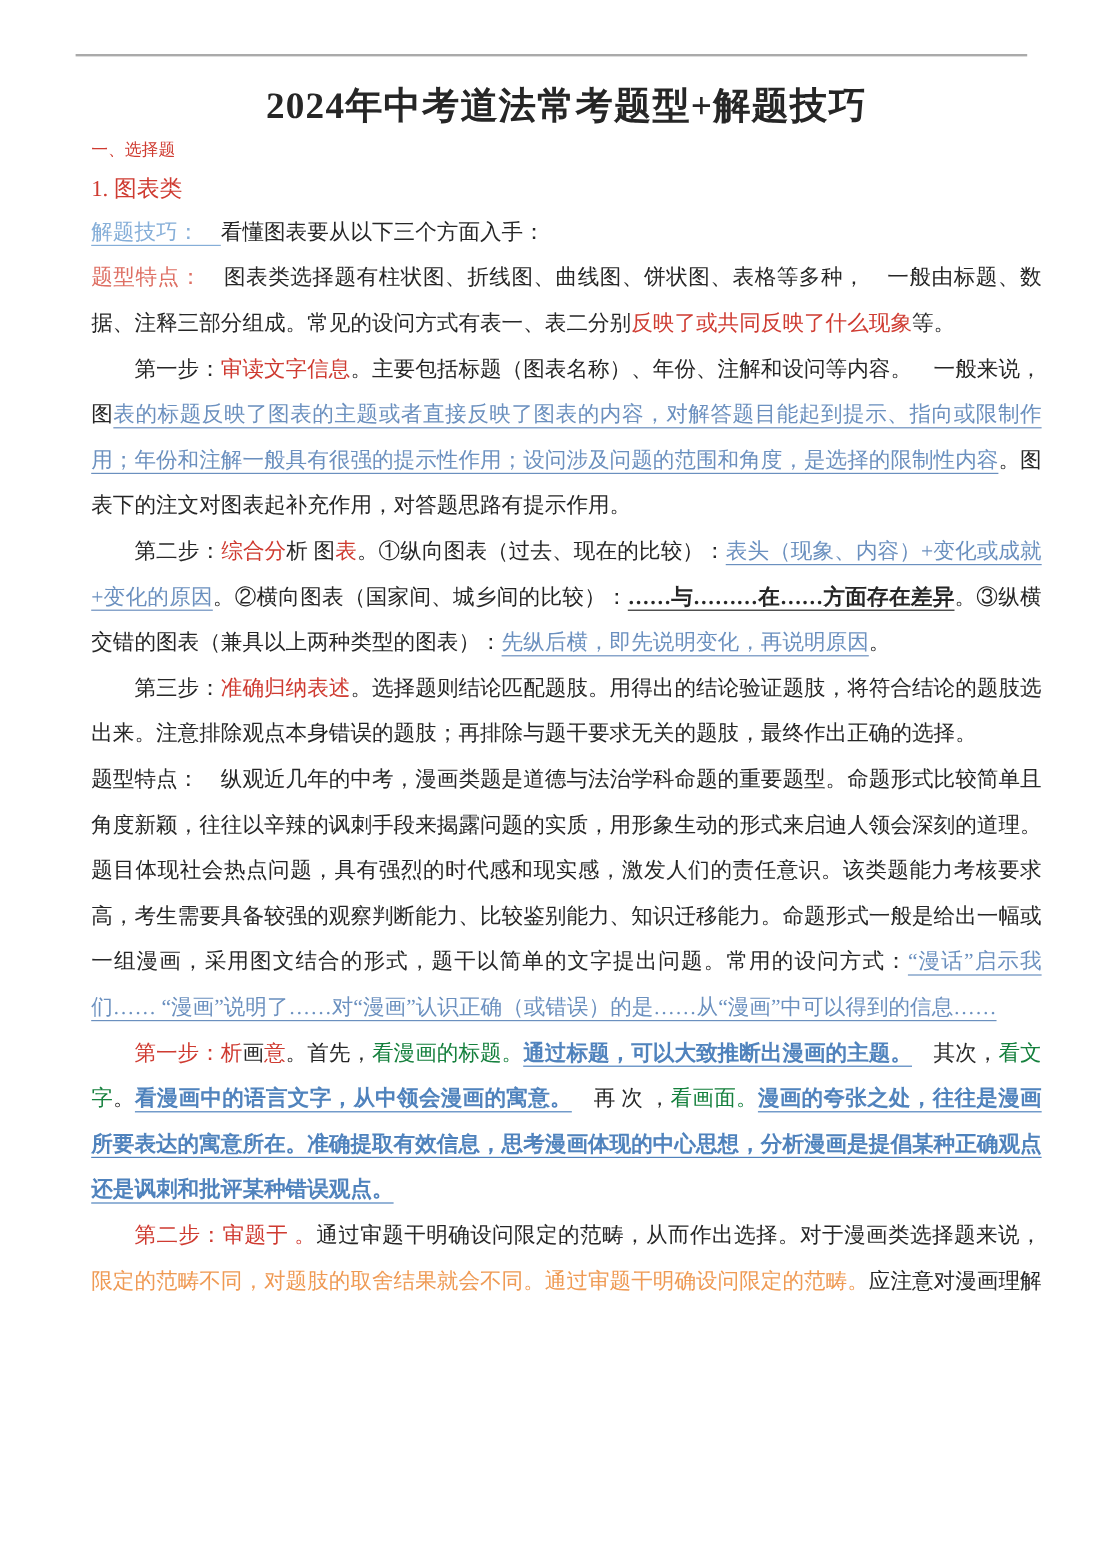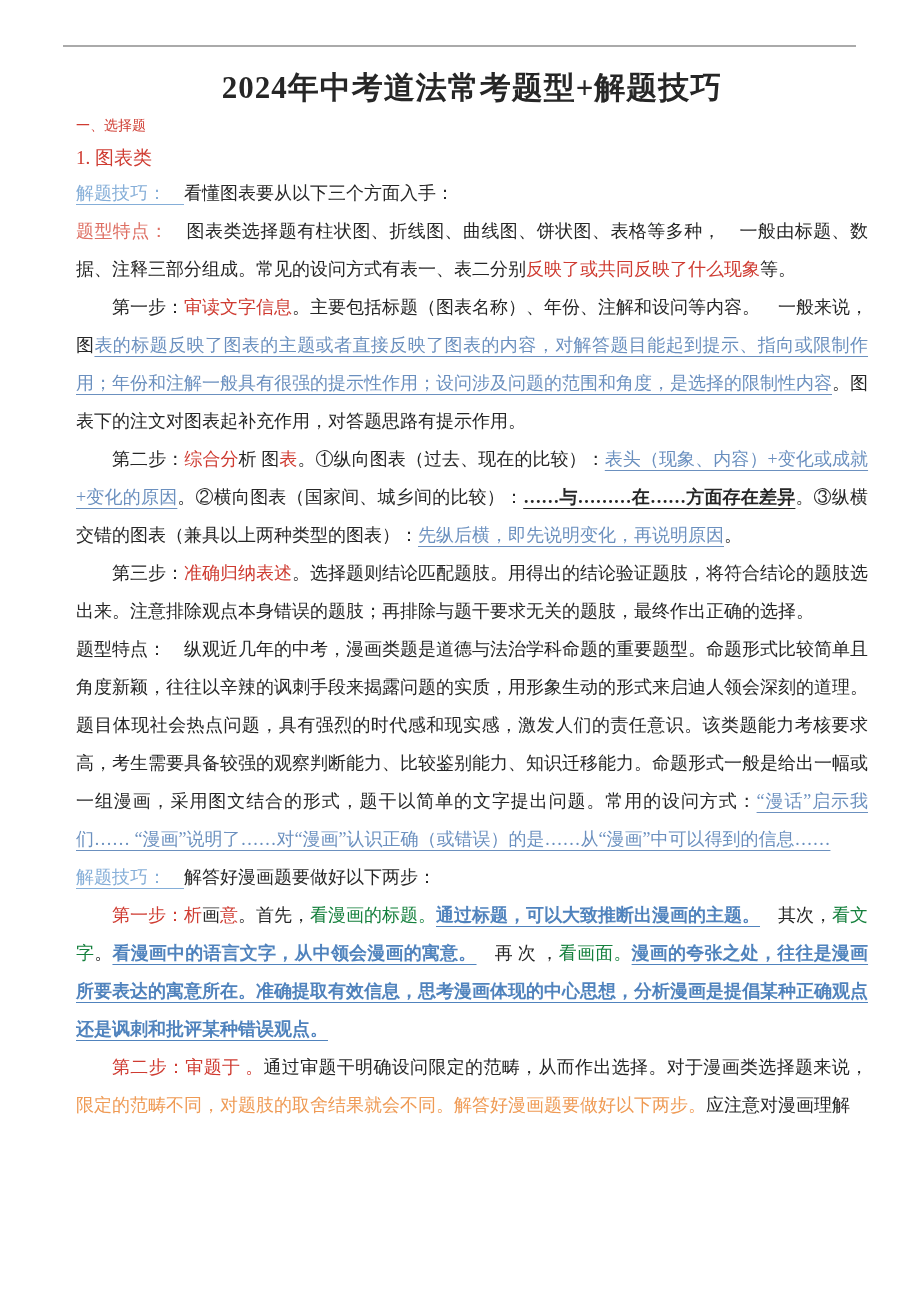--- a/index.html
+++ b/index.html
@@ -87,16 +87,15 @@
 <div class="content" data-name="document-content">
     <h1 class="title" data-name="page-title"><span class="run t" data-name="page-title-run-0">2024年中考道法常考题型+解题技巧</span></h1>
     <h2 class="heading1" data-name="section-1-heading"><span class="run red" data-name="section-1-heading-run-0">一、选择题</span></h2>
     <h3 class="heading2" data-name="subsection-1-heading"><span class="run red" data-name="subsection-1-heading-run-0">1. 图表类</span></h3>
     <p class="para" data-name="p-technique-1"><span class="run blue-label" data-name="p-technique-1-run-0">解题技巧：　</span><span class="run t" data-name="p-technique-1-run-1">看懂图表要从以下三个方面入手：</span></p>
     <p class="para" data-name="p-type-1"><span class="run red-soft" data-name="p-type-1-run-0">题型特点：</span><span class="run t" data-name="p-type-1-run-1">　图表类选择题有柱状图、折线图、曲线图、饼状图、表格等多种，　一般由标题、数据、注释三部分组成。常见的设问方式有表一、表二分别</span><span class="run red" data-name="p-type-1-run-2">反映了或共同反映了什么现象</span><span class="run t" data-name="p-type-1-run-3">等。</span></p>
     <p class="para indent" data-name="p-step1-1"><span class="run t" data-name="p-step1-1-run-0">第一步：</span><span class="run red" data-name="p-step1-1-run-1">审读文字信息</span><span class="run t" data-name="p-step1-1-run-2">。主要包括标题（图表名称）、年份、注解和设问等内容。　一般来说，图</span><span class="run blue-u" data-name="p-step1-1-run-3">表的标题反映了图表的主题或者直接反映了图表的内容，对解答题目能起到提示、指向或限制作用；年份和注解一般具有很强的提示性作用；设问涉及问题的范围和角度，是选择的限制性内容</span><span class="run t" data-name="p-step1-1-run-4">。图表下的注文对图表起补充作用，对答题思路有提示作用。</span></p>
     <p class="para indent" data-name="p-step2-1"><span class="run t" data-name="p-step2-1-run-0">第二步：</span><span class="run red" data-name="p-step2-1-run-1">综合分</span><span class="run t" data-name="p-step2-1-run-2">析 图</span><span class="run red" data-name="p-step2-1-run-3">表</span><span class="run t" data-name="p-step2-1-run-4">。①纵向图表（过去、现在的比较）：</span><span class="run blue-u" data-name="p-step2-1-run-5">表头（现象、内容）+变化或成就+变化的原因</span><span class="run t" data-name="p-step2-1-run-6">。②横向图表（国家间、城乡间的比较）：</span><span class="run black-bu" data-name="p-step2-1-run-7">……与………在……方面存在差异</span><span class="run t" data-name="p-step2-1-run-8">。③纵横交错的图表（兼具以上两种类型的图表）：</span><span class="run blue-u" data-name="p-step2-1-run-9">先纵后横，即先说明变化，再说明原因</span><span class="run t" data-name="p-step2-1-run-10">。</span></p>
     <p class="para indent" data-name="p-step3-1"><span class="run t" data-name="p-step3-1-run-0">第三步：</span><span class="run red" data-name="p-step3-1-run-1">准确归纳表述</span><span class="run t" data-name="p-step3-1-run-2">。选择题则结论匹配题肢。用得出的结论验证题肢，将符合结论的题肢选出来。注意排除观点本身错误的题肢；再排除与题干要求无关的题肢，最终作出正确的选择。</span></p>
     <p class="para" data-name="p-type-2"><span class="run t" data-name="p-type-2-run-0">题型特点：</span><span class="run t" data-name="p-type-2-run-1">　纵观近几年的中考，漫画类题是道德与法治学科命题的重要题型。命题形式比较简单且角度新颖，往往以辛辣的讽刺手段来揭露问题的实质，用形象生动的形式来启迪人领会深刻的道理。题目体现社会热点问题，具有强烈的时代感和现实感，激发人们的责任意识。该类题能力考核要求高，考生需要具备较强的观察判断能力、比较鉴别能力、知识迁移能力。命题形式一般是给出一幅或一组漫画，采用图文结合的形式，题干以简单的文字提出问题。常用的设问方式：</span><span class="run blue-u" data-name="p-type-2-run-2">“漫话”启示我们…… “漫画”说明了……对“漫画”认识正确（或错误）的是……从“漫画”中可以得到的信息……</span></p>
-    <p class="para" data-name="p-technique-2"><span class="run blue-label" data-name="p-technique-2-run-0">解题技巧：　</span><span class="run t" data-name="p-technique-2-run-1">解答好漫画题要做好以下两步：</span></p>
     <p class="para indent" data-name="p-step1-2"><span class="run red" data-name="p-step1-2-run-0">第一步：析</span><span class="run t" data-name="p-step1-2-run-1">画</span><span class="run red" data-name="p-step1-2-run-2">意</span><span class="run t" data-name="p-step1-2-run-3">。首先，</span><span class="run blue" data-name="p-step1-2-run-4">看漫画的标题。</span><span class="run blue-bu" data-name="p-step1-2-run-5">通过标题，可以大致推断出漫画的主题。</span><span class="run t" data-name="p-step1-2-run-6">　其次，</span><span class="run blue" data-name="p-step1-2-run-7">看文字</span><span class="run t" data-name="p-step1-2-run-8">。</span><span class="run blue-bu" data-name="p-step1-2-run-9">看漫画中的语言文字，从中领会漫画的寓意。</span><span class="run t" data-name="p-step1-2-run-10">　再 次 ，</span><span class="run blue" data-name="p-step1-2-run-11">看画面。</span><span class="run blue-bu" data-name="p-step1-2-run-12">漫画的夸张之处，往往是漫画所要表达的寓意所在。准确提取有效信息，思考漫画体现的中心思想，分析漫画是提倡某种正确观点还是讽刺和批评某种错误观点。</span></p>
-    <p class="para indent" data-name="p-step2-2"><span class="run red" data-name="p-step2-2-run-0">第二步：审题于 。</span><span class="run t" data-name="p-step2-2-run-1">通过审题干明确设问限定的范畴，从而作出选择。对于漫画类选择题来说，</span><span class="run orange" data-name="p-step2-2-run-2">限定的范畴不同，对题肢的取舍结果就会不同。解答好漫画题要做好以下两步。</span><span class="run t" data-name="p-step2-2-run-3">应注意对漫画理解</span></p>
+    <p class="para indent" data-name="p-step2-2"><span class="run red" data-name="p-step2-2-run-0">第二步：审题于 。</span><span class="run t" data-name="p-step2-2-run-1">通过审题干明确设问限定的范畴，从而作出选择。对于漫画类选择题来说，</span><span class="run orange" data-name="p-step2-2-run-2">限定的范畴不同，对题肢的取舍结果就会不同。通过审题干明确设问限定的范畴。</span><span class="run t" data-name="p-step2-2-run-3">应注意对漫画理解</span></p>
   </div>
 
 </body></html>

